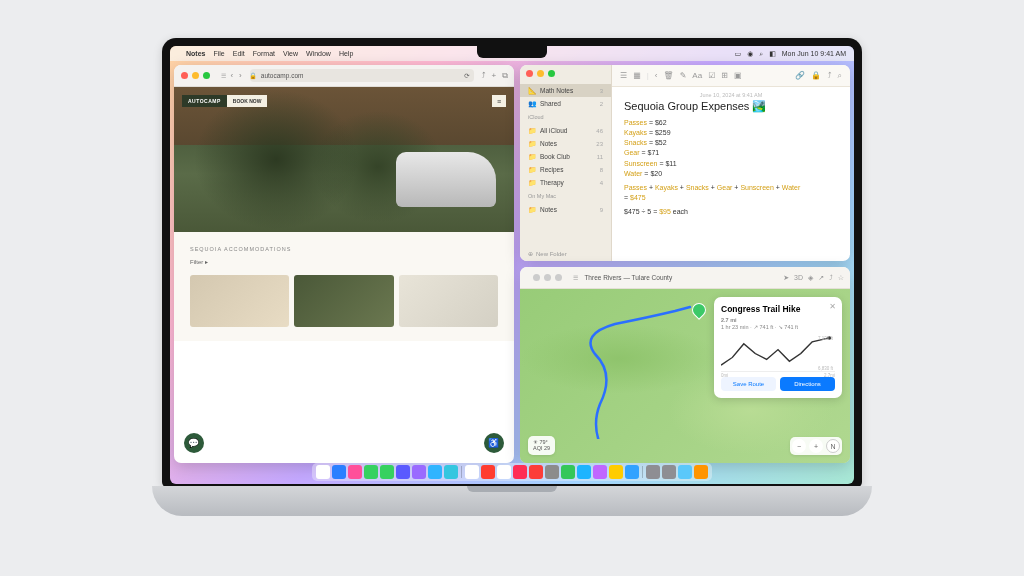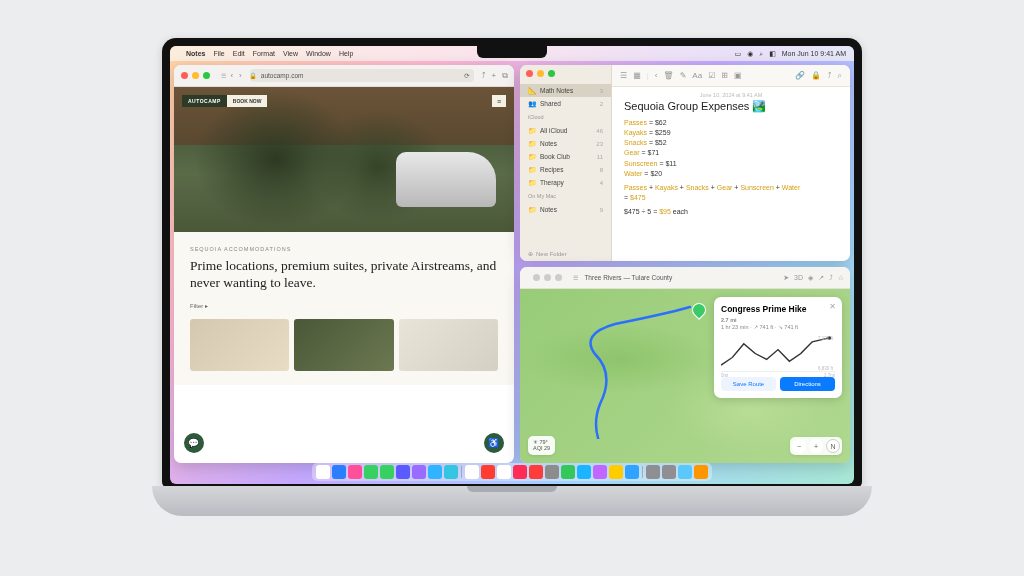--- a/index.html
+++ b/index.html
@@ -144,21 +144,20 @@
       <div class="trees"></div>
       <div class="airstream"></div>
       <div class="hero-badge">
        <div class="badge-l">AUTOCAMP</div>
        <div class="badge-r">BOOK NOW</div>
       </div>
       <div class="hero-menu">≡</div>
      </div>
      <div class="safari-body">
       <div class="subhead">SEQUOIA ACCOMMODATIONS</div>
-      <div class="headline">Prime locations, premium suites, private Airstreams, and never wanting to leave.</div>
       <div class="filter">Filter ▸</div>
       <div class="thumbs">
        <div class="thumb th1"></div>
        <div class="thumb th2"></div>
        <div class="thumb th3"></div>
       </div>
      </div>
      <div class="fab fab-l">💬</div>
      <div class="fab fab-r">♿</div>
     </div>
@@ -277,21 +276,21 @@
       </div>
      </div>
      <div class="map-area">
       <div class="terrain"></div>
       <svg class="route">
                 <path d="M 85 165 Q 70 140 80 115 Q 95 85 75 65 Q 60 45 95 35 Q 130 28 155 22 L 170 18" stroke="#2b6fff" stroke-width="2.5" fill="none" stroke-linecap="round"></path>
               </svg>
       <div class="pin"></div>
       <div class="hike-card">
        <div class="hike-close">✕</div>
-       <div class="hike-title">Congress Prime Hike</div>
+       <div class="hike-title">Congress Trail Hike</div>
        <div class="hike-meta">
         <b>2.7 mi</b><br>
         <span>1 hr 23 min</span> · <span>↗ 741 ft</span> · <span>↘ 741 ft</span>
        </div>
        <div class="elev-chart">
         <svg viewBox="0 0 100 36" preserveAspectRatio="none">
                     <polyline points="0,30 10,22 20,8 30,18 40,24 50,14 60,26 70,18 80,6 95,2" stroke="#333" stroke-width="1.3" fill="none"></polyline>
                     <circle cx="95" cy="2" r="1.8" fill="#333"></circle>
                   </svg>
         <div class="elev-labels">

